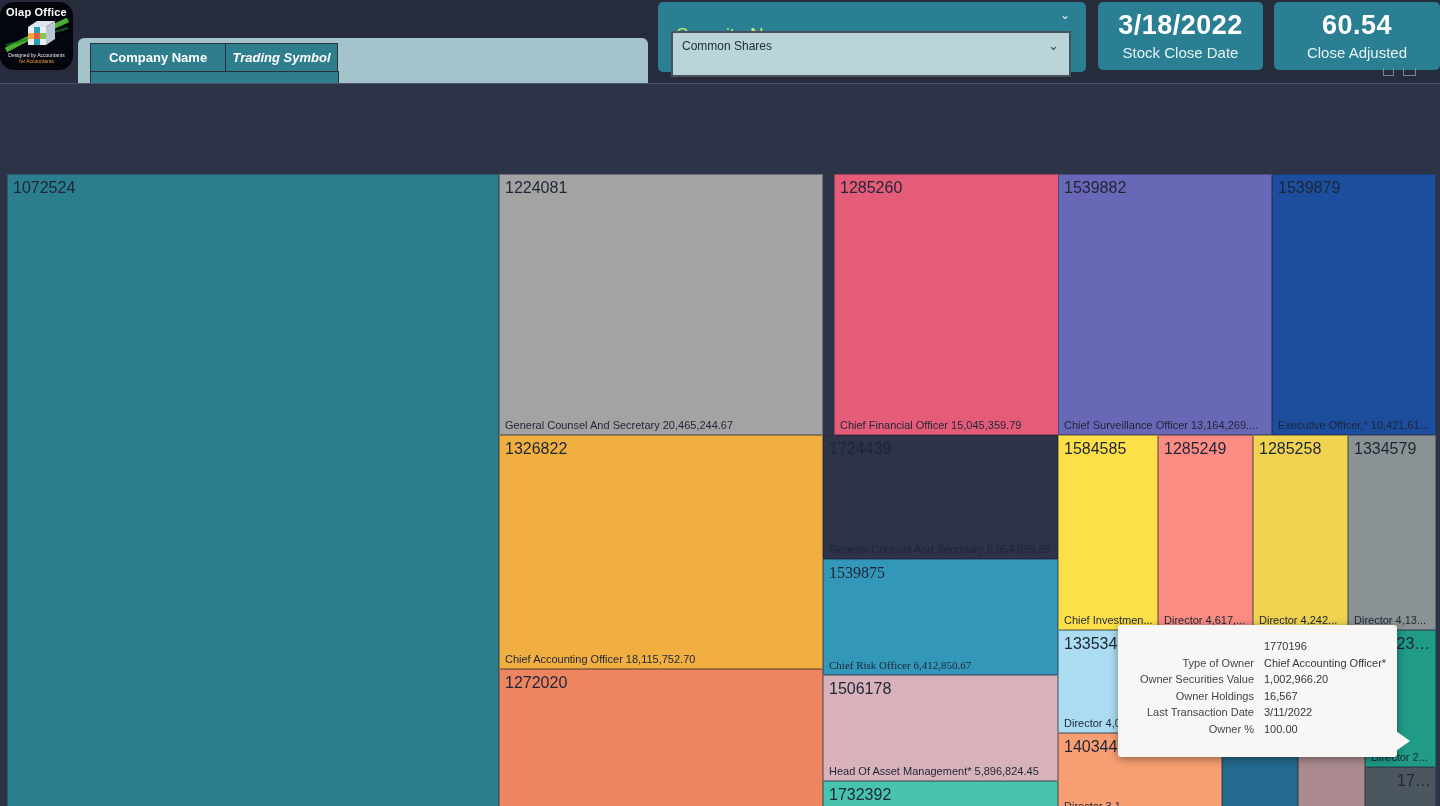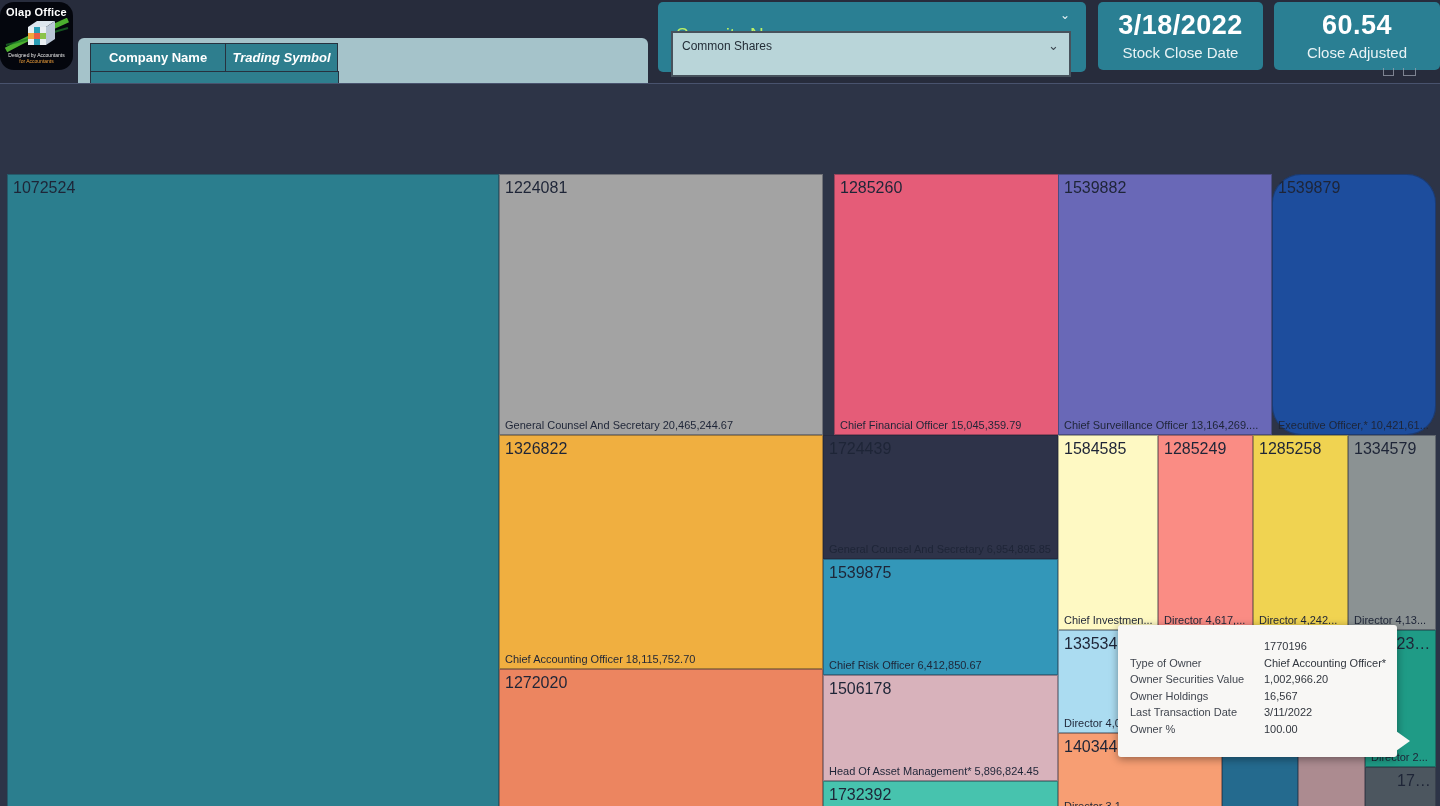--- a/index.html
+++ b/index.html
@@ -54,21 +54,21 @@
     white-space:nowrap;overflow:hidden;text-overflow:ellipsis;}
   .tile-label{position:absolute;bottom:4px;left:6px;right:3px;font-size:11px;color:#1e2537;
     white-space:nowrap;overflow:hidden;}
 
   
   .tooltip{position:absolute;left:1118px;top:625px;width:279px;height:132px;background:#f8f7f5;
     border-radius:3px;box-shadow:0 2px 8px rgba(0,0,0,.4);box-sizing:border-box;padding:13px 14px 0 12px;z-index:50;}
   .tooltip-arrow{position:absolute;left:1396px;top:731px;width:0;height:0;z-index:51;
     border-top:10px solid transparent;border-bottom:10px solid transparent;border-left:14px solid #f8f7f5;}
   .t-row{display:flex;font-size:11px;line-height:16.5px;white-space:nowrap;}
-  .t-label{width:124px;color:#41464f;flex:none;}
+  .t-label{width:124px;text-align:right;color:#41464f;flex:none;}
   .t-value{margin-left:10px;color:#31363e;}
 </style>
 </head>
 <body>
 
 <div class="topbar">
 
   <div class="logo-card">
     <div class="logo-title">Olap Office</div>
     <svg class="logo-art" width="66" height="34" viewBox="0 0 66 34">
@@ -147,40 +147,40 @@
         <div class="tile-id">1272020</div>
       </div>
       <div class="tile" style="left: 823px; top: 90px; width: 235px; height: 261px; background: rgb(229, 92, 120); margin-left: 11px;">
         <div class="tile-id">1285260</div>
         <div class="tile-label">Chief Financial Officer 15,045,359.79</div>
       </div>
       <div class="tile" style="left: 823px; top: 351px; width: 235px; height: 124px; background: rgb(46, 51, 73);">
         <div class="tile-id">1724439</div>
         <div class="tile-label">General Counsel And Secretary 6,954,895.85</div>
       </div>
-      <div class="tile" style="left: 823px; top: 475px; width: 235px; height: 116px; background: rgb(51, 151, 185);">
+      <div class="tile" style="left: 823px; top: 475px; width: 235px; height: 116px; background: rgb(51, 151, 185); font-family: Liberation Serif, serif;">
         <div class="tile-id">1539875</div>
         <div class="tile-label">Chief Risk Officer 6,412,850.67</div>
       </div>
       <div class="tile" style="left: 823px; top: 591px; width: 235px; height: 106px; background: rgb(216, 178, 187);">
         <div class="tile-id">1506178</div>
         <div class="tile-label">Head Of Asset Management* 5,896,824.45</div>
       </div>
       <div class="tile" style="left: 823px; top: 697px; width: 235px; height: 103px; background: rgb(71, 195, 174);">
         <div class="tile-id">1732392</div>
       </div>
       <div class="tile" style="left: 1058px; top: 90px; width: 214px; height: 261px; background: rgb(105, 104, 183);">
         <div class="tile-id">1539882</div>
         <div class="tile-label">Chief Surveillance Officer 13,164,269....</div>
       </div>
-      <div class="tile" style="left: 1272px; top: 90px; width: 164px; height: 261px; background: rgb(29, 77, 157); border-radius: 29px;">
+      <div class="tile" style="left: 1272px; top: 90px; width: 164px; height: 261px; background: rgb(29, 77, 157);">
         <div class="tile-id">1539879</div>
         <div class="tile-label">Executive Officer,* 10,421,61...</div>
       </div>
-      <div class="tile" style="left: 1058px; top: 351px; width: 100px; height: 195px; background: #fef9c3;">
+      <div class="tile" style="left: 1058px; top: 351px; width: 100px; height: 195px; background: #fde047;">
         <div class="tile-id">1584585</div>
         <div class="tile-label">Chief Investmen...</div>
       </div>
       <div class="tile" style="left: 1158px; top: 351px; width: 95px; height: 195px; background: rgb(250, 140, 132);">
         <div class="tile-id">1285249</div>
         <div class="tile-label">Director 4,617,...</div>
       </div>
       <div class="tile" style="left: 1253px; top: 351px; width: 95px; height: 195px; background: rgb(240, 211, 81);">
         <div class="tile-id">1285258</div>
         <div class="tile-label">Director 4,242...</div>

